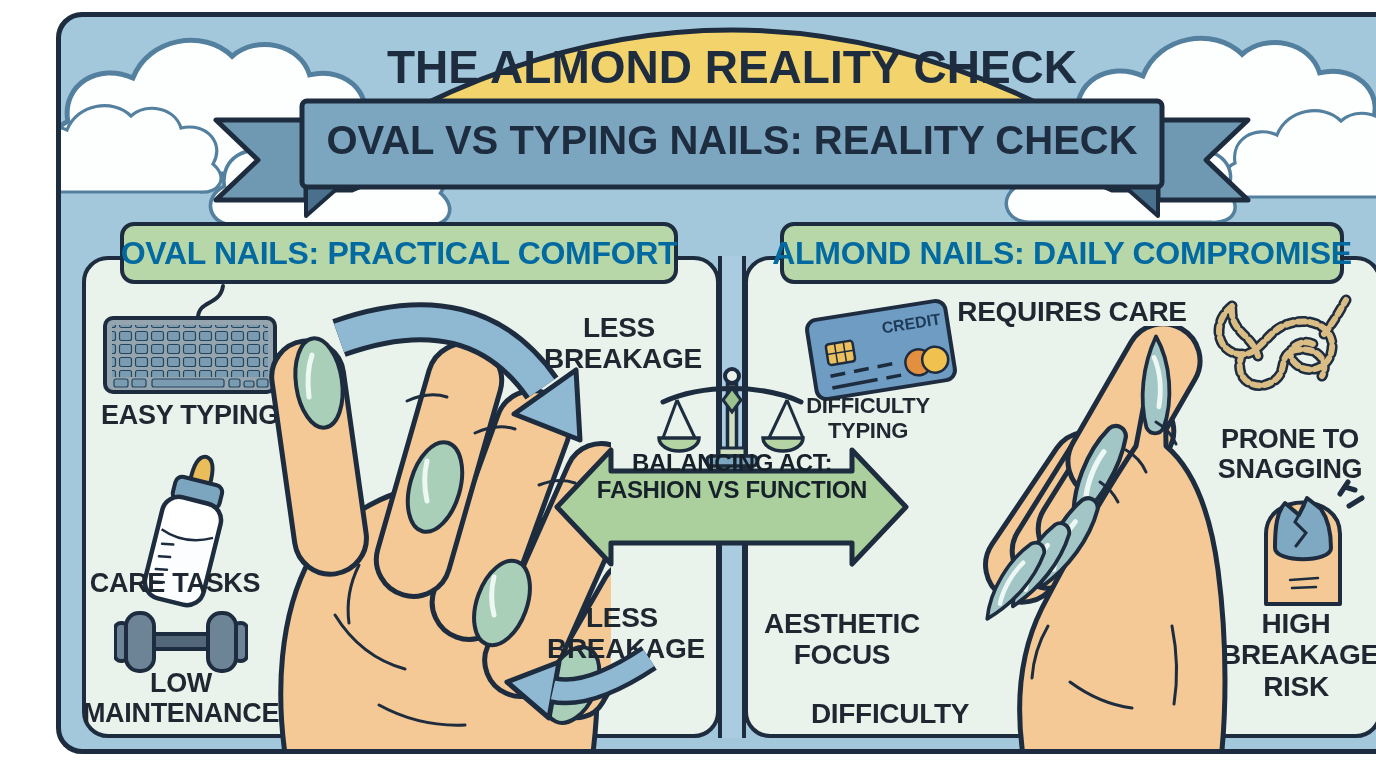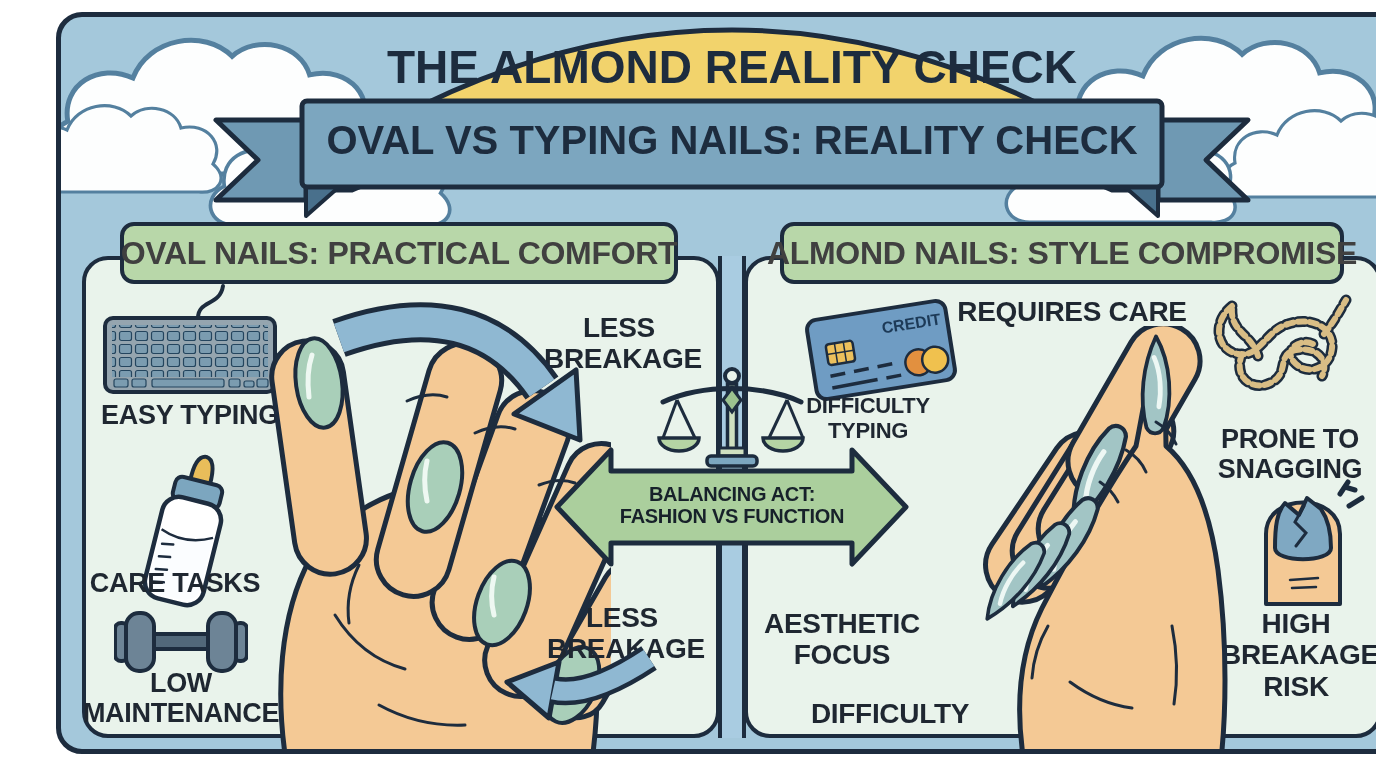--- a/index.html
+++ b/index.html
@@ -6,21 +6,21 @@
   #frame{position:relative;width:1376px;height:768px;background:#ffffff;overflow:hidden;
          font-family:"Liberation Sans",sans-serif;margin-left:44px;}
   #card{position:absolute;left:12px;top:12px;width:1352px;height:742px;box-sizing:border-box;
         background:#a4c8db;border:5px solid #1d2c3e;border-radius:26px;overflow:hidden;}
   #stage{position:absolute;left:-17px;top:-17px;width:1376px;height:768px;}
   .abs{position:absolute;}
   .lbl{position:absolute;font-weight:bold;text-align:center;color:#1f2731;
        line-height:1.12;letter-spacing:-0.3px;}
   .panel{position:absolute;box-sizing:border-box;background:#e9f3eb;border:4px solid #1d2c3e;border-radius:26px;}
   .pill{position:absolute;box-sizing:border-box;background:#b8d7a9;border:4px solid #1d2c3e;border-radius:14px;
-        display:flex;align-items:center;justify-content:center;font-weight:bold;color:#404040;
+        display:flex;align-items:center;justify-content:center;font-weight:bold;color:#0369a1;
         letter-spacing:-0.3px;white-space:nowrap;}
   .divider{position:absolute;box-sizing:border-box;background:#a9cce1;
            border-left:4px solid #1d2c3e;border-right:4px solid #1d2c3e;}
   .banner-text{position:absolute;text-align:center;font-weight:bold;color:#1d2c3e;white-space:nowrap;}
   svg{display:block;}
 </style>
 </head>
 <body>
 
 <div id="frame">
@@ -56,21 +56,21 @@
     </g>
   </svg>
   <div class="banner-text" style="left:258px;top:118px;width:860px;font-size:40px">OVAL VS TYPING NAILS: REALITY CHECK</div>
 
   <div class="divider" style="left:674px;top:256px;width:28px;height:482px"></div>
 
   <div class="panel" style="left:38px;top:256px;width:638px;height:482px"></div>
   <div class="panel" style="left:700px;top:256px;width:638px;height:482px"></div>
 
   <div class="pill" style="left:76px;top:222px;width:558px;height:62px;font-size:32px">OVAL NAILS: PRACTICAL COMFORT</div>
-  <div class="pill" style="left:736px;top:222px;width:564px;height:62px;font-size:32px">ALMOND NAILS: STYLE COMPROMISE</div>
+  <div class="pill" style="left:736px;top:222px;width:564px;height:62px;font-size:32px">ALMOND NAILS: DAILY COMPROMISE</div>
 
   <svg class="abs" style="left:58px;top:278px" width="176" height="118">
     <defs>
       <pattern id="kpat" width="16" height="13" patternUnits="userSpaceOnUse">
         <rect x="1.5" y="1.5" width="12" height="9" rx="2" fill="#7b9cb0" stroke="#24455e" stroke-width="1.2"></rect>
       </pattern>
     </defs>
     <path d="M 96,40 C 96,22 118,28 121,8" fill="none" stroke="#1d2c3e" stroke-width="4" stroke-linecap="round"></path>
     <rect x="3" y="40" width="170" height="74" rx="8" fill="#95a5af" stroke="#1d2c3e" stroke-width="4"></rect>
     <rect x="10" y="47" width="156" height="52" fill="url(#kpat)"></rect>
@@ -176,21 +176,21 @@
       <path d="M 106,76 A 20,13 0 0 0 146,76 Z" fill="#b5d4a4" stroke-width="3.5"></path>
       <polygon points="75,26 84,38 75,50 66,38" fill="#9cc28f" stroke-width="3"></polygon>
       <rect x="62" y="86" width="26" height="8" fill="#cfe0c0" stroke-width="3"></rect>
       <rect x="50" y="94" width="50" height="10" rx="4" fill="#7ca6bf" stroke-width="3.5"></rect>
     </g>
   </svg>
 
   <svg class="abs" style="left:505px;top:440px" width="366" height="135">
     <polygon points="8,67 62,10 62,31 303,31 303,10 357,67 303,124 303,103 62,103 62,124" fill="#abcf9d" stroke="#1d2c3e" stroke-width="5" stroke-linejoin="round"></polygon>
   </svg>
-  <div class="lbl" style="left:538px;top:483px;width:300px;font-size:20px;white-space:nowrap;color:#17212a">
+  <div class="lbl" style="left:538px;top:450px;width:300px;font-size:24px;white-space:nowrap;color:#17212a">
     <div>BALANCING ACT:</div>
     <div>FASHION VS FUNCTION</div>
   </div>
 
   <div class="lbl" style="left:898px;top:296px;width:260px;font-size:28px">REQUIRES CARE</div>
 
   <svg class="abs" style="left:755px;top:298px" width="165" height="105">
     <g transform="rotate(-9 82 52)">
       <rect x="12" y="12" width="140" height="80" rx="10" fill="#6f9cc3" stroke="#1d2c3e" stroke-width="4"></rect>
       <text x="116" y="36" text-anchor="middle" font-size="16" font-weight="bold" fill="#1d3a57" font-family="Liberation Sans, sans-serif">CREDIT</text>

